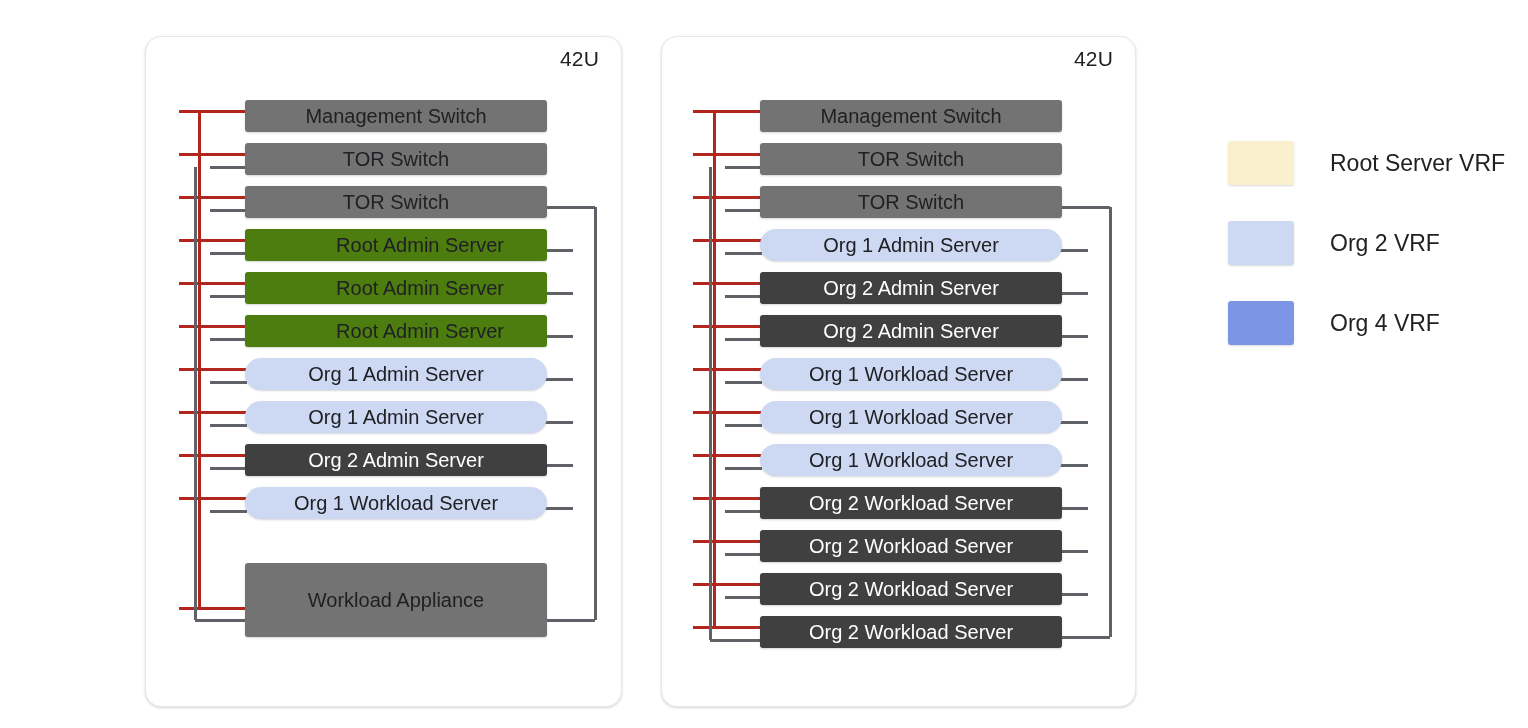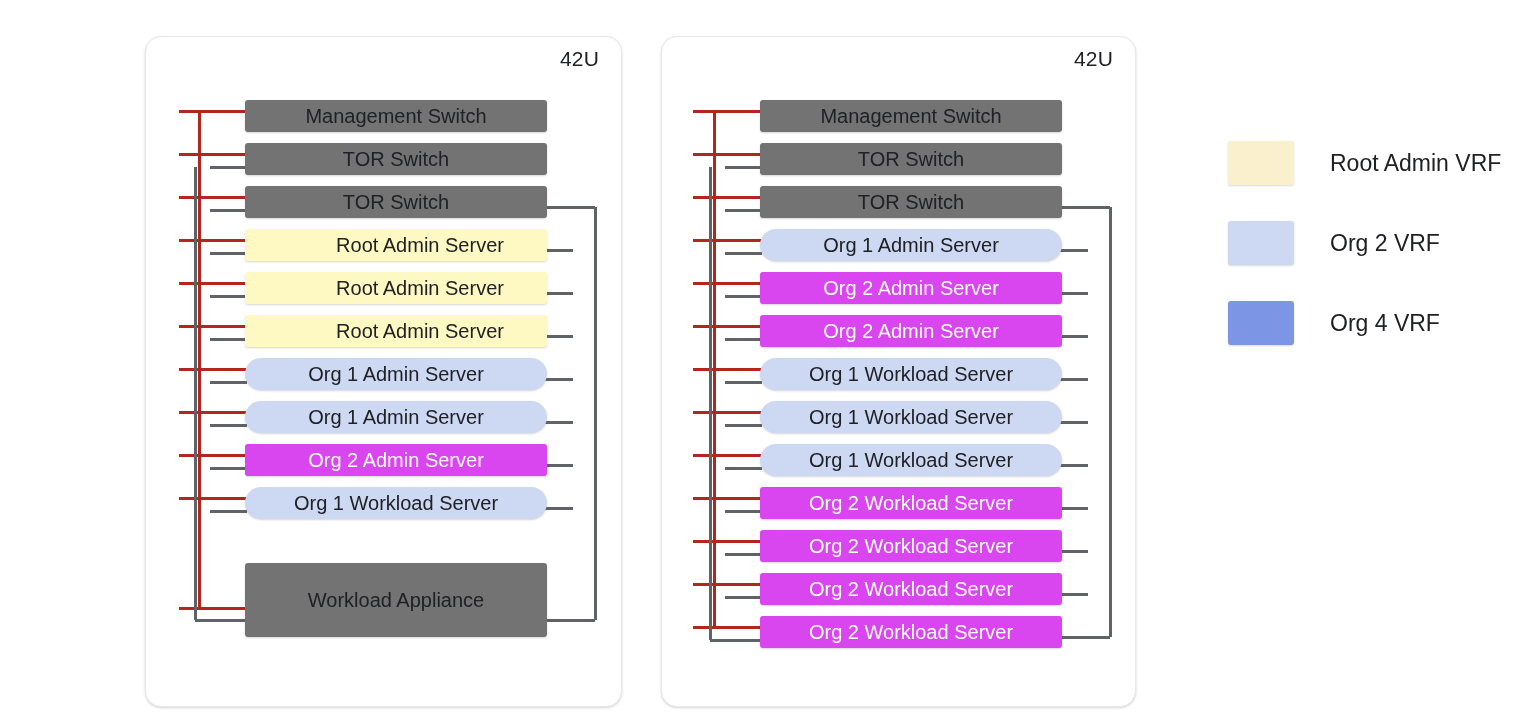--- a/index.html
+++ b/index.html
@@ -58,23 +58,23 @@
     border-radius: 3px;
     display: flex;
     align-items: center;
     justify-content: center;
     font-size: 20px;
     line-height: 1;
     white-space: nowrap;
     box-shadow: 0 1px 2px rgba(60,64,67,0.22);
   }
   .unit.u-gray   { background: #737373; color: #202124; }
-  .unit.u-root   { background: #fef9c3; color: #202124; padding-left: 48px; }
+  .unit.u-root   { background: #4d7c0f; color: #202124; padding-left: 48px; }
   .unit.u-org1   { background: #cdd8f3; color: #202124; border-radius: 16px; }
-  .unit.u-org2   { background: #d946ef; color: #ffffff; }
+  .unit.u-org2   { background: #404040; color: #ffffff; }
 
   
   .legend {
     position: absolute;
     left: 1216px;
     top: 141px;
   }
   .legend-row {
     display: flex;
     align-items: center;
@@ -211,21 +211,21 @@
       <div class="unit u-org1" style="left: 748px; top: 444px; width: 302px; height: 32px;">Org 1 Workload Server</div>
       <div class="unit u-org2" style="left: 748px; top: 487px; width: 302px; height: 32px;">Org 2 Workload Server</div>
       <div class="unit u-org2" style="left: 748px; top: 530px; width: 302px; height: 32px;">Org 2 Workload Server</div>
       <div class="unit u-org2" style="left: 748px; top: 573px; width: 302px; height: 32px;">Org 2 Workload Server</div>
       <div class="unit u-org2" style="left: 748px; top: 616px; width: 302px; height: 32px;">Org 2 Workload Server</div>
     </div>
 
   <div class="legend">
     <div class="legend-row">
       <span class="legend-swatch" style="background: rgb(250, 240, 205);"></span>
-      <span class="legend-label">Root Admin VRF</span>
+      <span class="legend-label">Root Server VRF</span>
     </div>
     <div class="legend-row">
       <span class="legend-swatch" style="background: rgb(205, 216, 243);"></span>
       <span class="legend-label">Org 2 VRF</span>
     </div>
     <div class="legend-row">
       <span class="legend-swatch" style="background: rgb(125, 149, 229);"></span>
       <span class="legend-label">Org 4 VRF</span>
     </div>
   </div>

